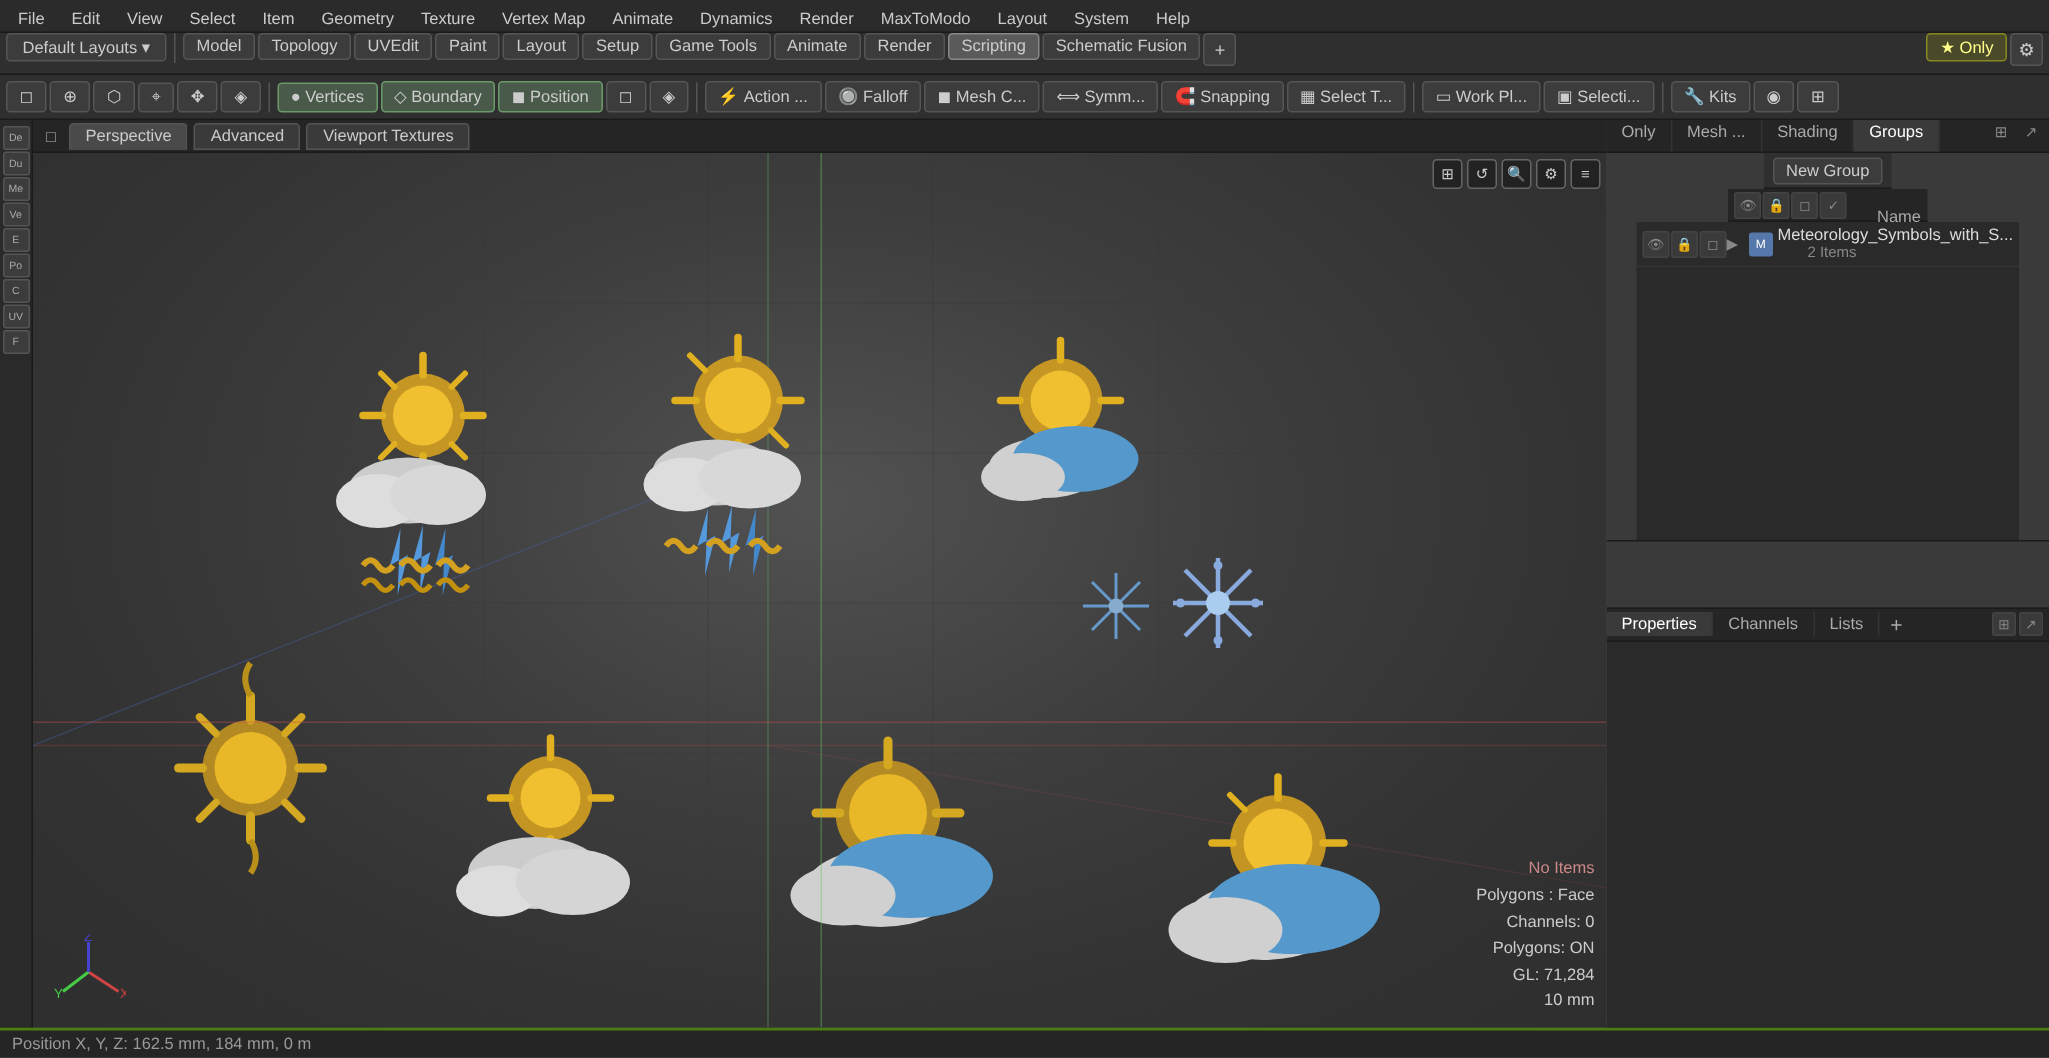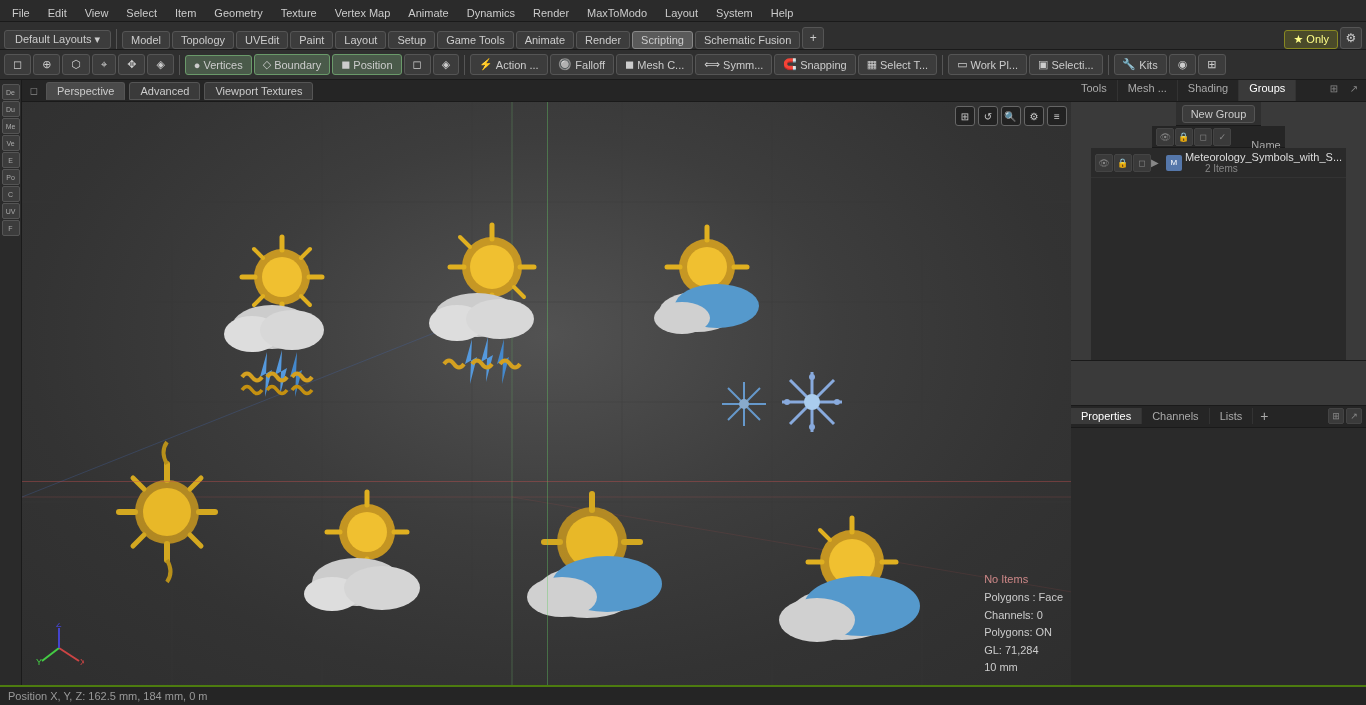--- a/index.html
+++ b/index.html
@@ -3,21 +3,21 @@
   <meta charset="utf-8">
   <style>
     * { margin: 0; padding: 0; box-sizing: border-box; }
     body { width: 1366px; height: 705px; overflow: hidden; background: #3a3a3a; font-family: Arial, sans-serif; font-size: 11px; color: #ccc; }
 
     
     #menu-bar { display: flex; align-items: flex-end; height: 22px; background: #2b2b2b; border-bottom: 1px solid #1a1a1a; padding: 0 4px; gap: 2px; }
     .menu-item { padding: 2px 8px; cursor: pointer; color: #ccc; font-size: 11px; border-radius: 2px; }
 
     
-    #toolbar1 { display: flex; align-items: flex-end; height: 28px; background: #2f2f2f; border-bottom: 1px solid #1a1a1a; padding: 0 4px; gap: 2px; }
+    #toolbar1 { display: flex; align-items: flex-start; height: 28px; background: #2f2f2f; border-bottom: 1px solid #1a1a1a; padding: 0 4px; gap: 2px; }
     .tb-separator { width: 1px; height: 20px; background: #555; margin: 0 3px; }
     .tb-btn { padding: 2px 8px; background: #3c3c3c; border: 1px solid #555; border-radius: 3px; color: #ccc; font-size: 11px; cursor: pointer; white-space: nowrap; }
     .tb-btn.active { background: #5a5a5a; border-color: #888; }
     .tb-icon { width: 22px; height: 22px; display: flex; align-items: center; justify-content: center; background: #3c3c3c; border: 1px solid #555; border-radius: 3px; cursor: pointer; font-size: 12px; }
     .layouts-btn { padding: 2px 10px; background: #3c3c3c; border: 1px solid #555; border-radius: 3px; color: #ccc; font-size: 11px; cursor: pointer; }
     .star-btn { padding: 2px 8px; background: #4a4a2a; border: 1px solid #888822; border-radius: 3px; color: #ffff88; font-size: 11px; cursor: pointer; }
     .spacer { flex: 1; }
 
     
     #toolbar2 { display: flex; align-items: center; height: 30px; background: #2f2f2f; border-bottom: 1px solid #1a1a1a; padding: 0 4px; gap: 2px; }
@@ -74,21 +74,21 @@
     #bottom-right-panel { height: 320px; background: #2a2a2a; border-top: 1px solid #1a1a1a; display: flex; flex-direction: column; margin-top: 44px; }
     #properties-tabs { display: flex; align-items: center; height: 22px; background: #252525; border-bottom: 1px solid #1a1a1a; }
     .prop-tab { padding: 2px 10px; font-size: 11px; color: #aaa; cursor: pointer; border-right: 1px solid #333; }
     .prop-tab.active { background: #3a3a3a; color: #fff; }
     .prop-tab-add { width: 22px; height: 22px; display: flex; align-items: center; justify-content: center; color: #aaa; cursor: pointer; font-size: 14px; }
     .prop-expand { margin-left: auto; display: flex; gap: 2px; padding-right: 4px; }
     .prop-expand-btn { width: 16px; height: 16px; background: #3a3a3a; border: 1px solid #444; border-radius: 2px; display: flex; align-items: center; justify-content: center; font-size: 9px; color: #888; cursor: pointer; }
     #properties-content { flex: 1; background: #2a2a2a; padding: 4px; }
 
     
-    #vp-info { position: absolute; bottom: 8px; right: 8px; text-align: left; color: #ccc; font-size: 11px; line-height: 1.6; pointer-events: none; }
+    #vp-info { position: absolute; bottom: 8px; right: 8px; text-align: right; color: #ccc; font-size: 11px; line-height: 1.6; pointer-events: none; }
     .no-items { color: #cc8888; }
 
     
     #axis-indicator { position: absolute; bottom: 12px; left: 12px; width: 50px; height: 50px; }
 
     
     .vp-crosshair-h { position: absolute; top: 0; bottom: 0; left: 50%; width: 1px; background: rgba(100,200,100,0.4); pointer-events: none; }
     .vp-crosshair-v { position: absolute; left: 0; right: 0; top: 50%; height: 1px; background: rgba(100,200,100,0.4); pointer-events: none; }
 
     #right-main { display: flex; flex-direction: column; width: 295px; }
@@ -378,21 +378,21 @@
         <div>GL: 71,284</div>
         <div>10 mm</div>
       </div>
     </div>
   </div>
 
   <div id="right-main">
 
     <div id="right-top" style="height:50%;display:flex;flex-direction:column;">
       <div id="right-tabs">
-        <div class="right-tab">Tools</div>
+        <div class="right-tab">Only</div>
         <div class="right-tab">Mesh ...</div>
         <div class="right-tab">Shading</div>
         <div class="right-tab active">Groups</div>
         <div class="spacer" style="flex:1;"></div>
         <div class="vp-tab-icon" style="margin-right:4px;">⊞</div>
         <div class="vp-tab-icon" style="margin-right:4px;">↗</div>
       </div>
       <div id="groups-panel">
         <div id="groups-header">
           <button class="new-group-btn">New Group</button>

